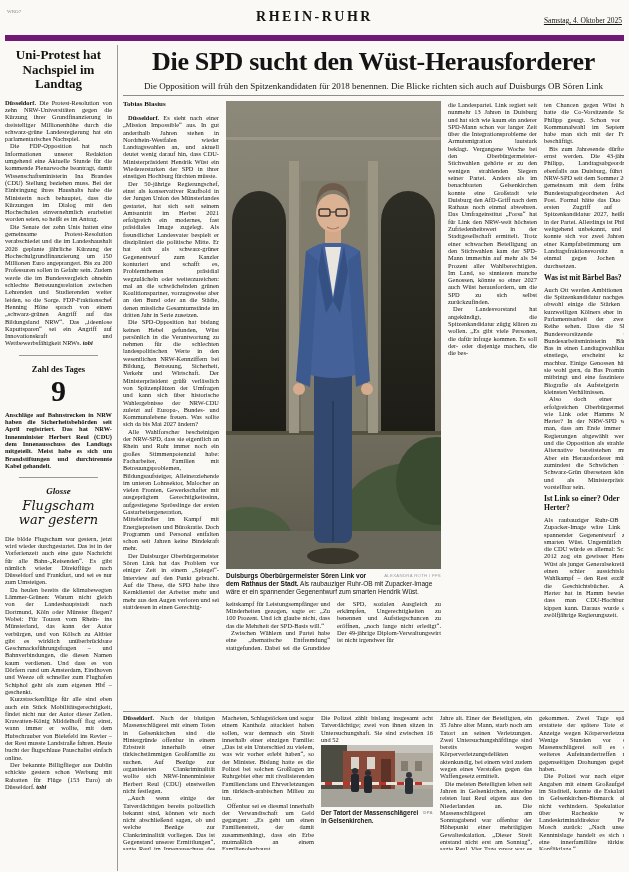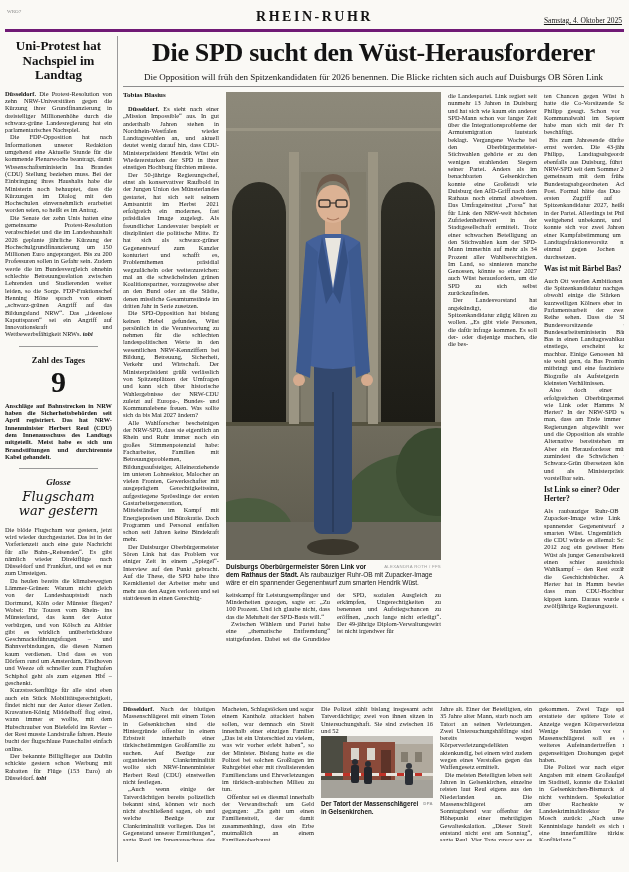--- a/index.html
+++ b/index.html
@@ -1,21 +1,21 @@
 <!DOCTYPE html>
 <html lang="de"><head>
 <meta charset="utf-8">
 <style>
   * { box-sizing: border-box; margin: 0; padding: 0; }
   html,body { background:#d8d8d8; }
   body { display:flex; justify-content:center; font-family:"Liberation Serif","DejaVu Serif",serif; }
   .page { width:629px; height:872px; background:#faf9f5; color:#141414; overflow:hidden; position:relative; padding:0 5px; }
 
   
-  .masthead { display:grid; grid-template-columns:1fr auto 1fr; align-items:end; padding:9px 2px 4px; border-bottom:3px solid #701a75; }
+  .masthead { display:grid; grid-template-columns:1fr auto 1fr; align-items:end; padding:9px 2px 10px; border-bottom:6px solid #701a75; }
   .edition { font-size:5px; color:#8a8a8a; align-self:start; }
   .section-title { font-size:14px; font-weight:bold; letter-spacing:2.5px; text-align:center; }
   .mast-date { font-size:7.5px; text-align:right;text-decoration:underline; }
 
   .content { display:flex; height:832px; }
   .sidebar { width:107px; flex:none; padding-top:7px; }
   .v-rule { width:1px; background:#9a9a9a; margin:4px 5px 2px 5px; flex:none; }
   .mainarea { flex:1; padding-top:3px; overflow:hidden; }
 
   
@@ -99,21 +99,21 @@
         <p class="bt"><span>Der bekannte Billigflieger aus Dublin schickte gestern schon Werbung mit Rabatten für Flüge (153 Euro) ab Düsseldorf.</span> <span class="sig">tobi</span></p>
       </section>
     </aside>
 
     <div class="v-rule"></div>
 
     <main class="mainarea">
 
       <article>
         <h1 class="headline">Die SPD sucht den Wüst-Herausforderer</h1>
-        <p class="deck">Die Opposition will früh den Spitzenkandidaten für 2026 benennen. Die Blicke richten sich auch auf Duisburgs OB Sören Link</p>
+        <p class="deck">Die Opposition will früh den Spitzenkandidaten für 2018 benennen. Die Blicke richten sich auch auf Duisburgs OB Sören Link</p>
         <hr class="hrule">
 
         <div class="lead-body">
 
           <div class="tcol w96">
             <p class="bt byline">Tobias Blasius</p>
             <p class="bt"><b class="dl">Düsseldorf.</b> <span>Es sieht nach einer „Mission Impossible“ aus. In gut anderthalb Jahren stehen in Nordrhein-Westfalen wieder Landtagswahlen an, und aktuell deutet wenig darauf hin, dass CDU-Ministerpräsident Hendrik Wüst ein Wiedererstarken der SPD in ihrer einstigen Hochburg fürchten müsste.</span></p>
             <p class="bt">Der 50-jährige Regierungschef, einst als konservativer Raufbold in der Jungen Union des Münsterlandes gestartet, hat sich seit seinem Amtsantritt im Herbst 2021 erfolgreich ein modernes, fast präsidiales Image zugelegt. Als freundlicher Landesvater bespielt er diszipliniert die politische Mitte. Er hat sich als schwarz-grüner Gegenentwurf zum Kanzler konturiert und schafft es, Problemthemen präsidial wegzulächeln oder weiterzureichen: mal an die schwächelnden grünen Koalitionspartner, vorzugsweise aber an den Bund oder an die Städte, denen missliche Gesamtumstände im dritten Jahr in Serie zusetzen.</p>
             <p class="bt">Die SPD-Opposition hat bislang keinen Hebel gefunden, Wüst persönlich in die Verantwortung zu nehmen für die schlechten landespolitischen Werte in den wesentlichen NRW-Kennziffern bei Bildung, Betreuung, Sicherheit, Verkehr und Wirtschaft. Der Ministerpräsident grüßt verlässlich von Spitzenplätzen der Umfragen und kann sich über historische Wahlergebnisse der NRW-CDU zuletzt auf Europa-, Bundes- und Kommunalebene freuen. Was sollte sich da bis Mai 2027 ändern?</p>
             <p class="bt">Alle Wahlforscher bescheinigen der NRW-SPD, dass sie eigentlich an Rhein und Ruhr immer noch ein großes Stimmenpotenzial habe: Facharbeiter, Familien mit Betreuungsproblemen, Bildungsaufsteiger, Alleinerziehende im unteren Lohnsektor, Malocher an vielen Fronten, Gewerkschafter mit ausgeprägtem Gerechtigkeitssinn, aufgestiegene Sprösslinge der ersten Gastarbeitergeneration, Mittelständler im Kampf mit Energiepreisen und Bürokratie. Doch Programm und Personal entfalten schon seit Jahren keine Bindekraft mehr.</p>

